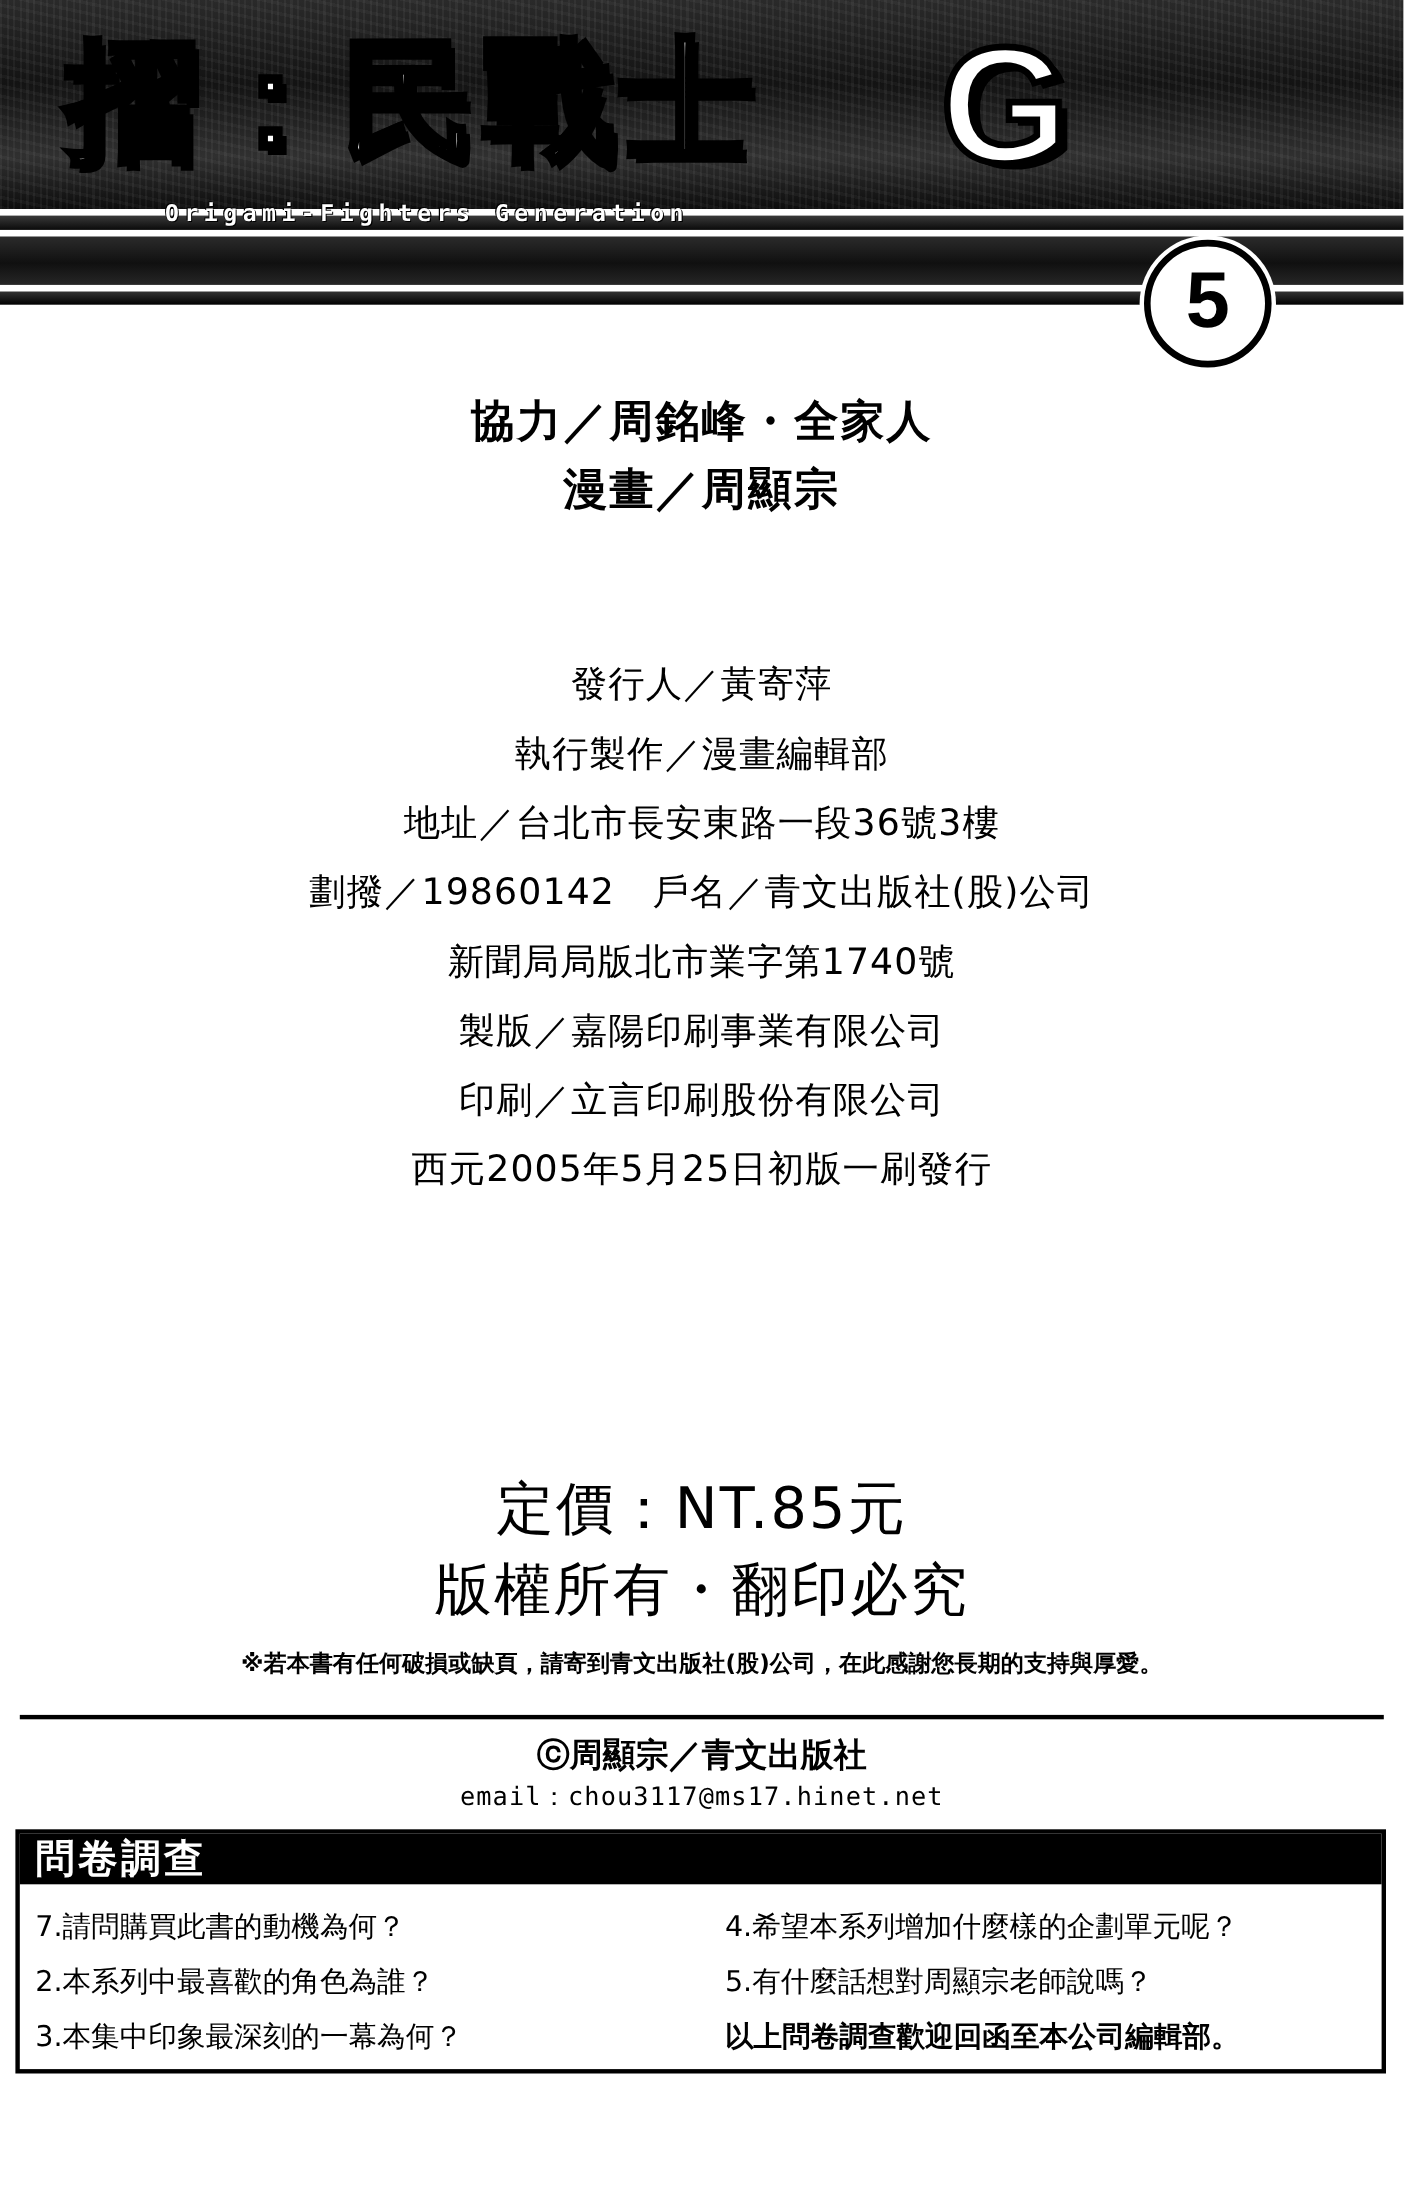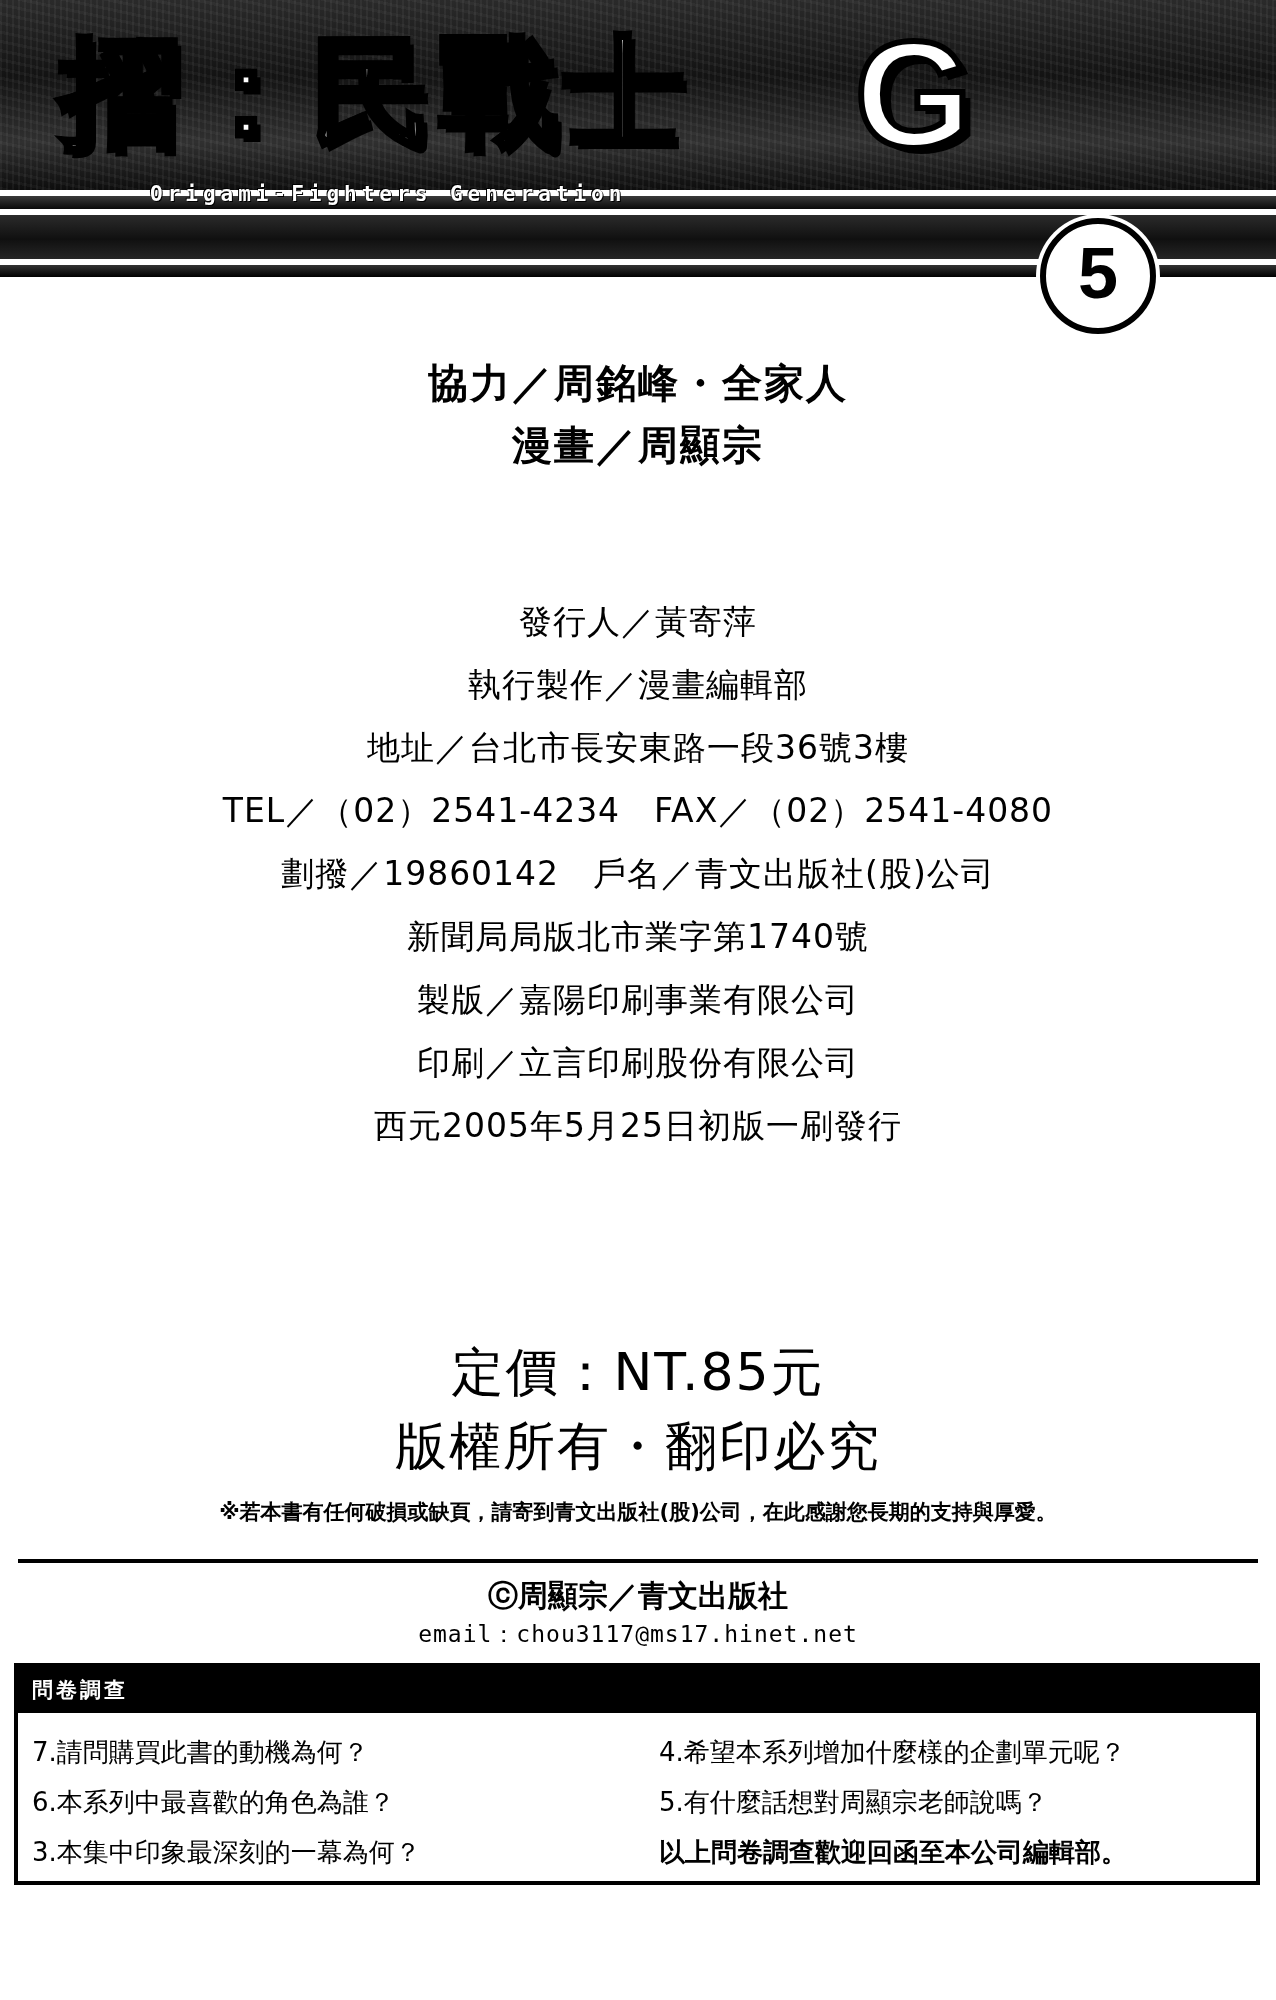--- a/index.html
+++ b/index.html
@@ -230,21 +230,21 @@
     background: #000;
     color: #fff;
     display: flex;
     align-items: center;
     padding-left: 14px;
     box-sizing: border-box;
   }
   .survey-header span {
     font-family: "DejaVu Sans", sans-serif;
     font-weight: bold;
-    font-size: 21px;
+    font-size: 36px;
     letter-spacing: 3px;
   }
   .survey-body {
     display: flex;
     padding: 14px 10px 0 14px;
     box-sizing: border-box;
   }
   .survey-col {
     width: 50%;
     box-sizing: border-box;
@@ -281,21 +281,20 @@
 
 <div class="credits">
   <div class="credit-line">協力／周銘峰・全家人</div>
   <div class="credit-line">漫畫／周顯宗</div>
 </div>
 
 <div class="pubinfo">
   <div class="pub-line">發行人／黃寄萍</div>
   <div class="pub-line">執行製作／漫畫編輯部</div>
   <div class="pub-line">地址／台北市長安東路一段36號3樓</div>
-  <div class="pub-line">TEL／（02）2541-4234　FAX／（02）2541-4080</div>
   <div class="pub-line">劃撥／19860142　戶名／青文出版社(股)公司</div>
   <div class="pub-line">新聞局局版北市業字第1740號</div>
   <div class="pub-line">製版／嘉陽印刷事業有限公司</div>
   <div class="pub-line">印刷／立言印刷股份有限公司</div>
   <div class="pub-line">西元2005年5月25日初版一刷發行</div>
 </div>
 
 <div class="priceblock">
   <div class="price-line">定價：NT.85元</div>
   <div class="price-line">版權所有・翻印必究</div>
@@ -309,21 +308,21 @@
   <div class="email-line">email：chou3117@ms17.hinet.net</div>
 </div>
 
 <div class="survey">
   <div class="survey-header">
     <span>問卷調查</span>
   </div>
   <div class="survey-body">
     <div class="survey-col left">
       <div class="survey-item">7.請問購買此書的動機為何？</div>
-      <div class="survey-item">6.本系列中最喜歡的角色為誰？</div>
+      <div class="survey-item">2.本系列中最喜歡的角色為誰？</div>
       <div class="survey-item">3.本集中印象最深刻的一幕為何？</div>
     </div>
     <div class="survey-col right">
       <div class="survey-item">4.希望本系列增加什麼樣的企劃單元呢？</div>
       <div class="survey-item">5.有什麼話想對周顯宗老師說嗎？</div>
       <div class="survey-item bold">以上問卷調查歡迎回函至本公司編輯部。</div>
     </div>
   </div>
 </div>
 

